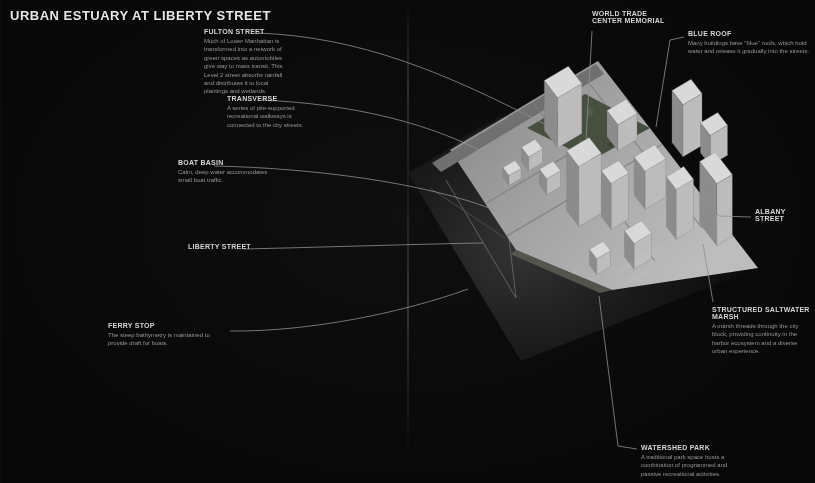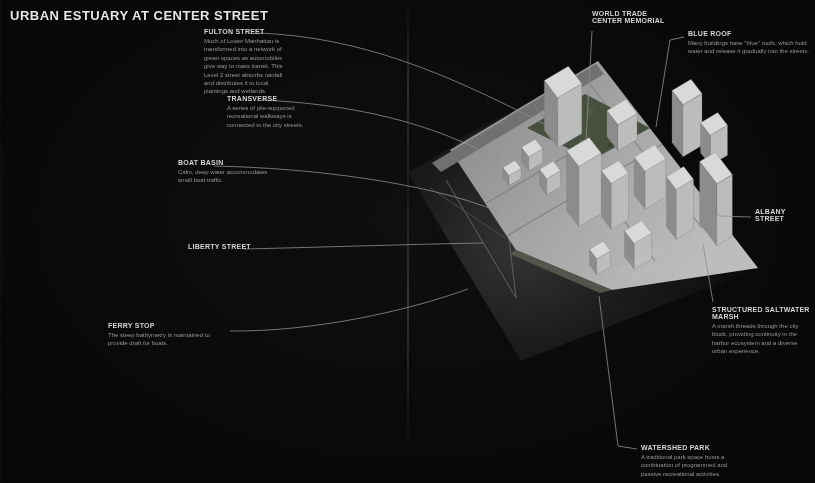--- a/index.html
+++ b/index.html
@@ -38,21 +38,21 @@
   .smudge{
     position:absolute;background:rgba(255,255,255,.05);filter:blur(1.5px);
     transform:rotate(-28deg);border-radius:2px;
   }
 </style>
 </head>
 <body>
 
 <div class="page">
 
-  <h1 class="title">URBAN ESTUARY AT CENTER STREET</h1>
+  <h1 class="title">URBAN ESTUARY AT LIBERTY STREET</h1>
 
   <div class="gutter"></div>
 
   <svg class="art" width="815" height="483" viewBox="0 0 815 483" aria-hidden="true">
     <defs>
       <radialGradient id="waterGrad" cx="0.32" cy="0.62" r="0.75">
         <stop offset="0" stop-color="#343434"></stop>
         <stop offset="0.45" stop-color="#1b1b1b"></stop>
         <stop offset="1" stop-color="#070707"></stop>
       </radialGradient>

